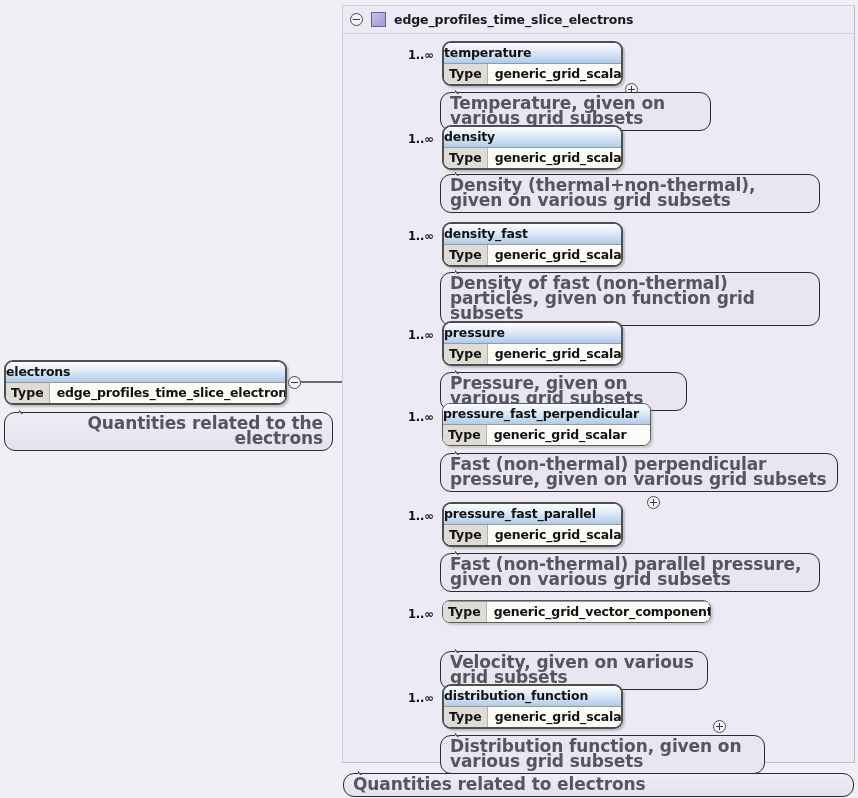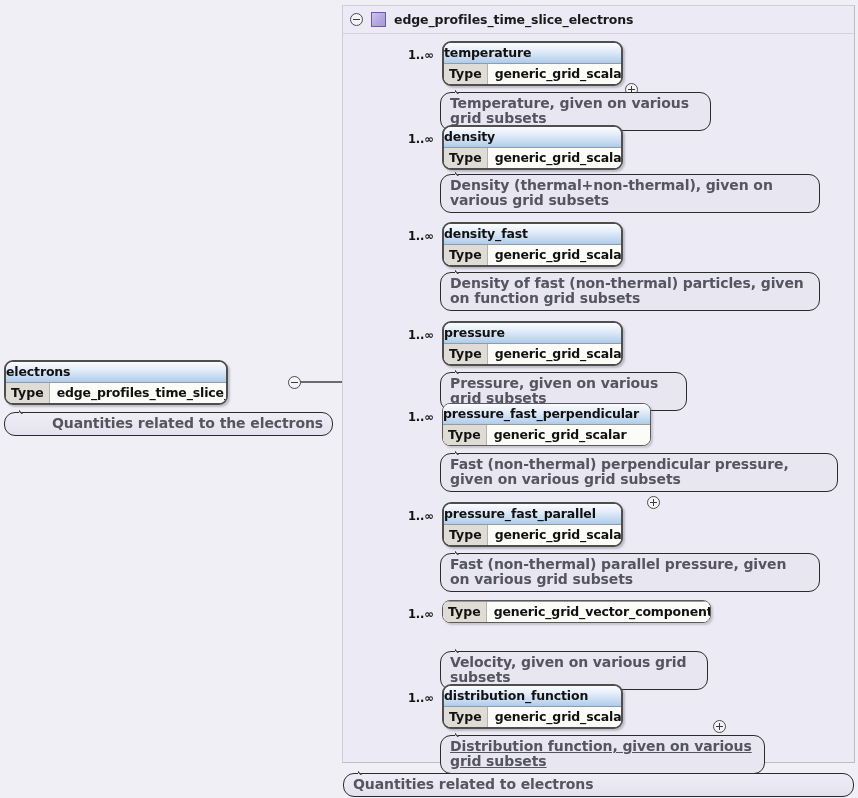--- a/index.html
+++ b/index.html
@@ -150,21 +150,21 @@
   }
 
   
   .annot {
     position: absolute;
     box-sizing: border-box;
     border: 1px solid #2b2b2b;
     border-radius: 11px;
     background: #e8e6f0;
     padding: 3px 9px 4px 9px;
-    font-size: 14px;
+    font-size: 17px;
     font-weight: bold;
     color: #555560;
     line-height: 15px;
     letter-spacing: -0.1px;
   }
   .annot.grad {
     background: linear-gradient(to bottom, #efedf6 0%, #e4e2ee 100%);
   }
   
   .annot .tail {
@@ -227,21 +227,21 @@
     <path d="M 424 57 L 408 57 Q 400 57 400 65 L 400 702 Q 400 710 408 710 L 424 710" fill="none" stroke="#6b6b6b" stroke-width="2"></path>
 
     <line x1="400" y1="146" x2="428" y2="146" stroke="#6b6b6b" stroke-width="2"></line>
     <line x1="400" y1="243" x2="428" y2="243" stroke="#6b6b6b" stroke-width="2"></line>
     <line x1="400" y1="342" x2="428" y2="342" stroke="#6b6b6b" stroke-width="2"></line>
     <line x1="400" y1="424" x2="428" y2="424" stroke="#6b6b6b" stroke-width="2"></line>
     <line x1="400" y1="523" x2="428" y2="523" stroke="#6b6b6b" stroke-width="2"></line>
     <line x1="400" y1="621" x2="428" y2="621" stroke="#6b6b6b" stroke-width="2"></line>
   </svg>
 
-  <div class="node" style="left:4px; top:360px; width:224px;">
+  <div class="node" style="left:4px; top:360px; width:283px;">
     <div class="node-name">electrons</div>
     <div class="node-type">
       <span class="tlabel">Type</span>
       <span class="tval">edge_profiles_time_slice_electrons</span>
     </div>
   </div>
   <div class="circ abs" style="left:288px; top:376px;"></div>
 
   <div class="annot grad" style="left:4px; top:412px; width:329px;text-align:right;">
     <span class="tail"></span>
@@ -369,21 +369,21 @@
 
   <div class="occ" style="left:408px; top:691px;">1..∞</div>
   <div class="node" style="left:442px; top:684px; width:181px;">
     <div class="node-name">distribution_function</div>
     <div class="node-type">
       <span class="tlabel">Type</span>
       <span class="tval">generic_grid_scalar</span>
     </div>
   </div>
 
-  <div class="annot" style="left:440px; top:735px; width:325px;text-decoration:underline;">
+  <div class="annot" style="left:440px; top:735px; width:325px;">
     <span class="tail"></span>
     <span>Distribution function, given on various grid subsets</span>
   </div>
 
   <div class="annot grad" style="left:343px; top:773px; width:511px;">
     <span class="tail"></span>
     <span>Quantities related to electrons</span>
   </div>
 
 </div>

